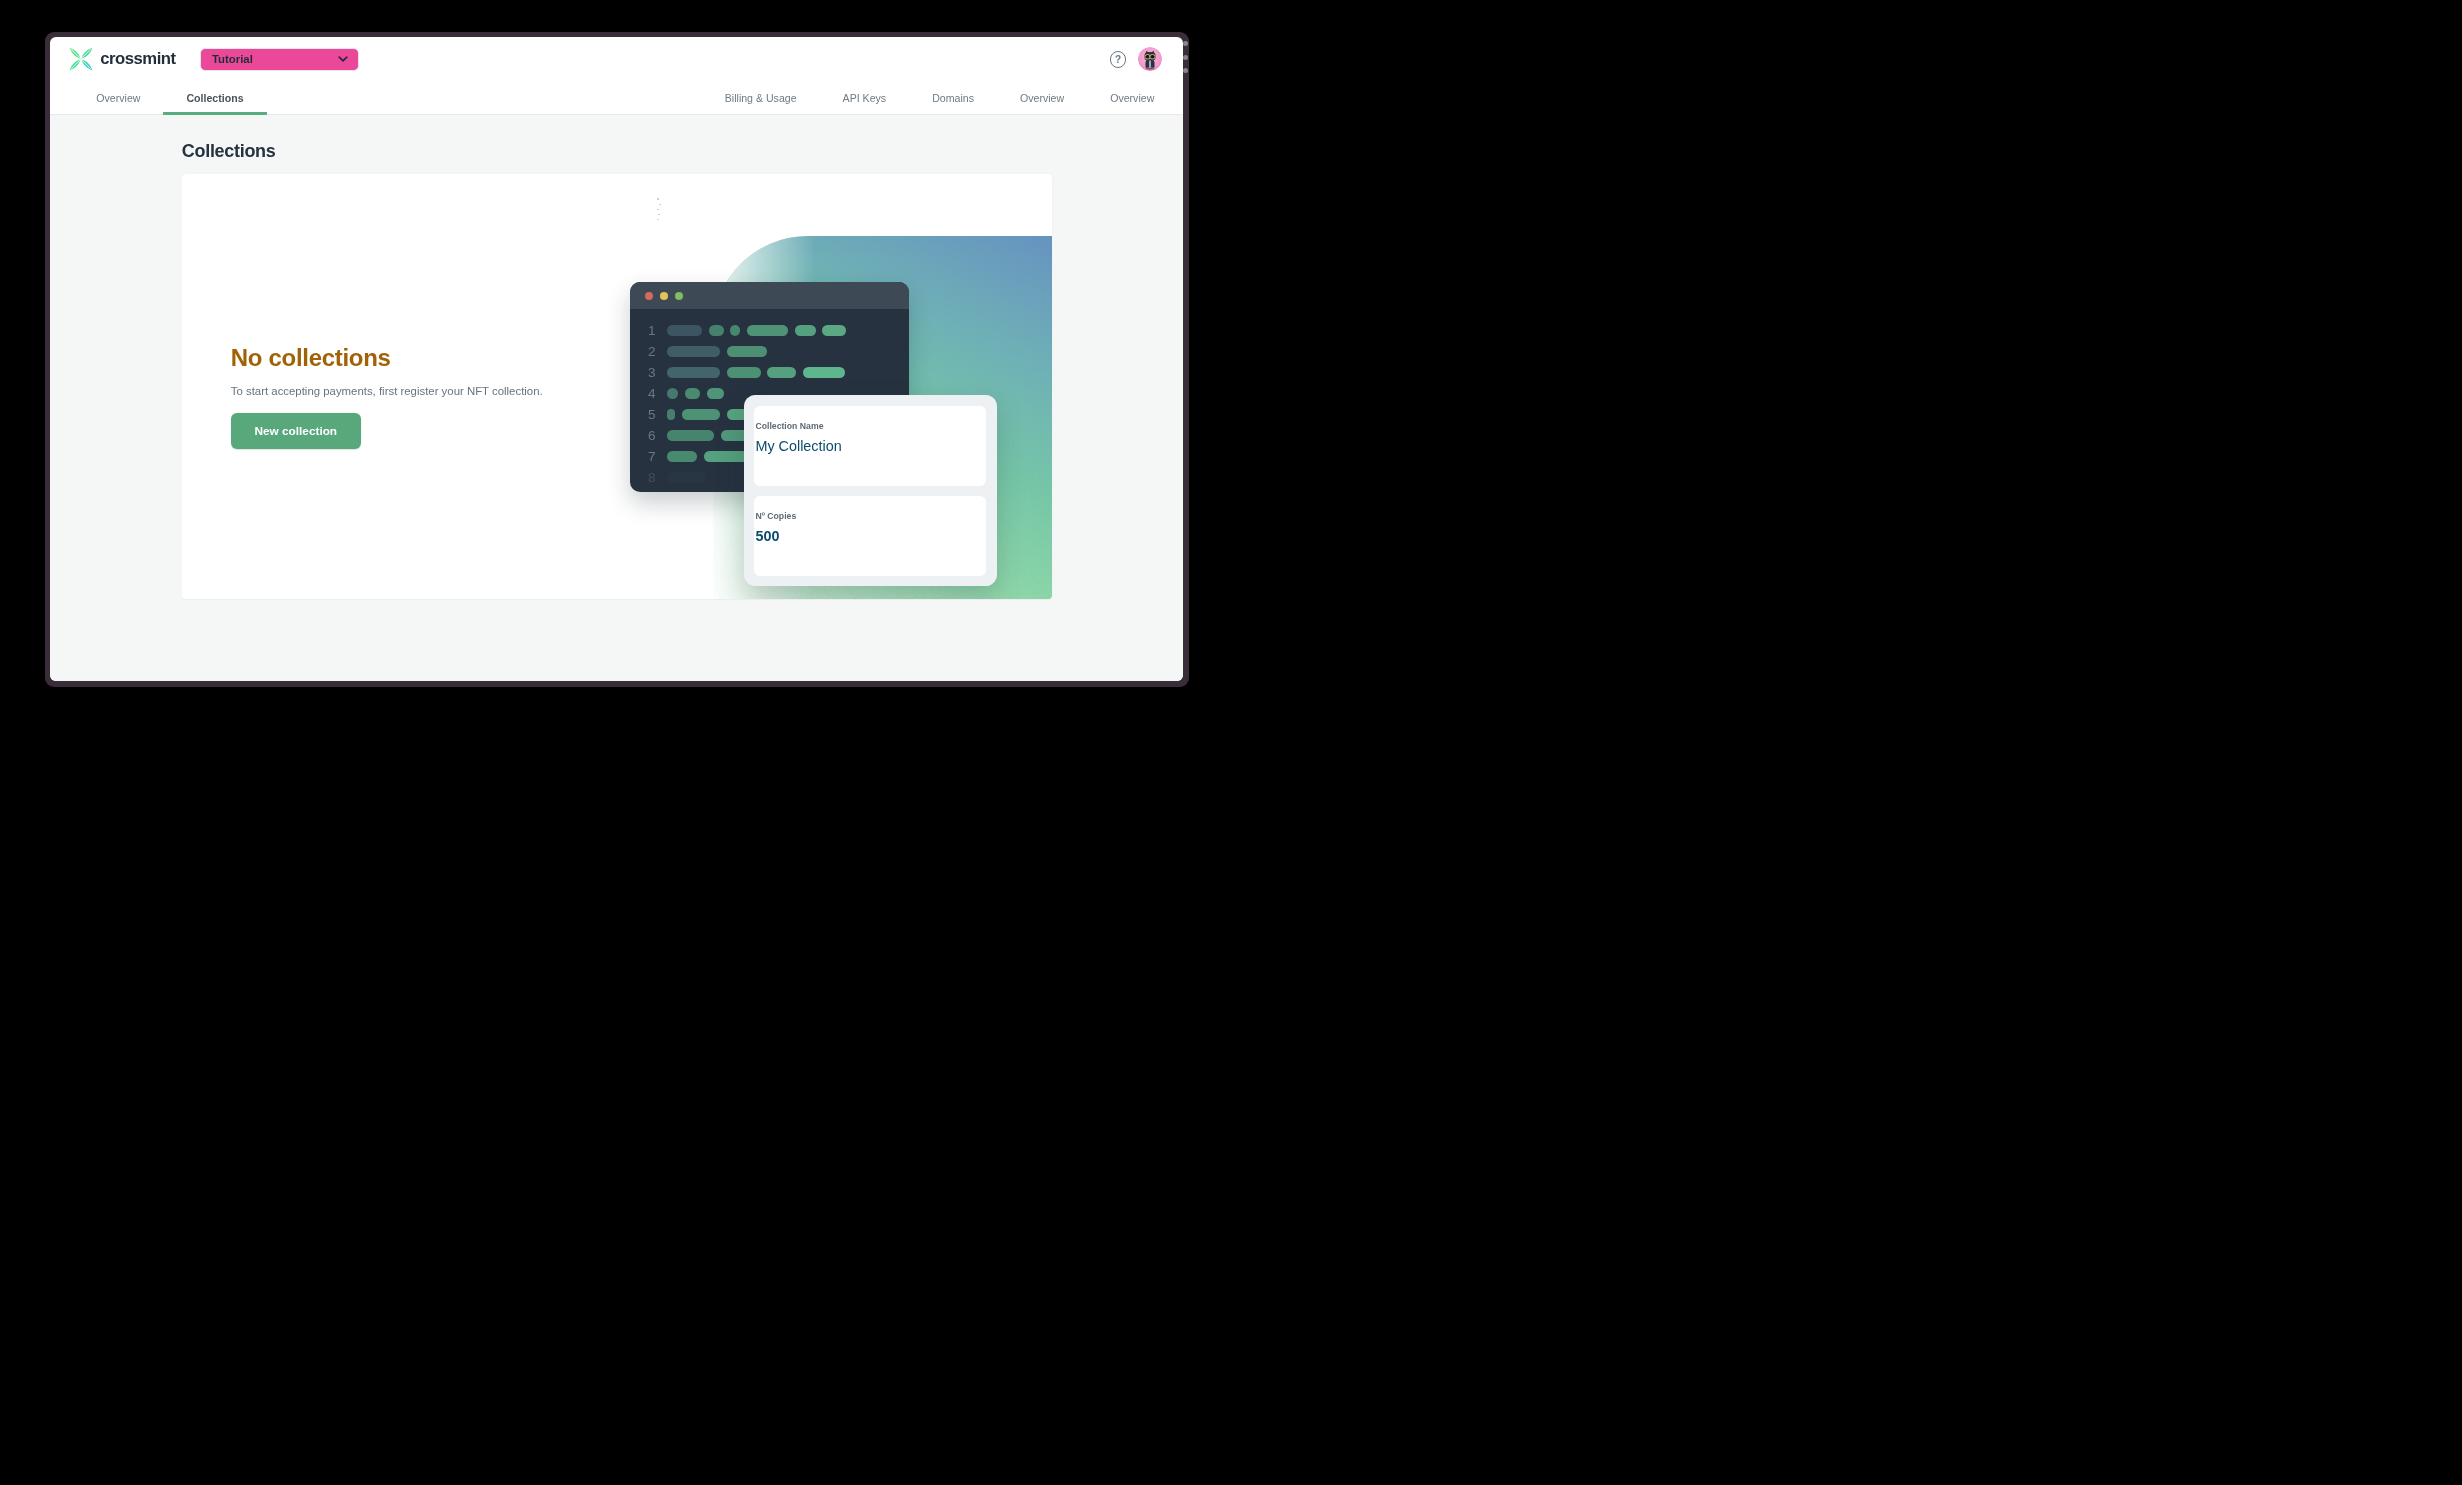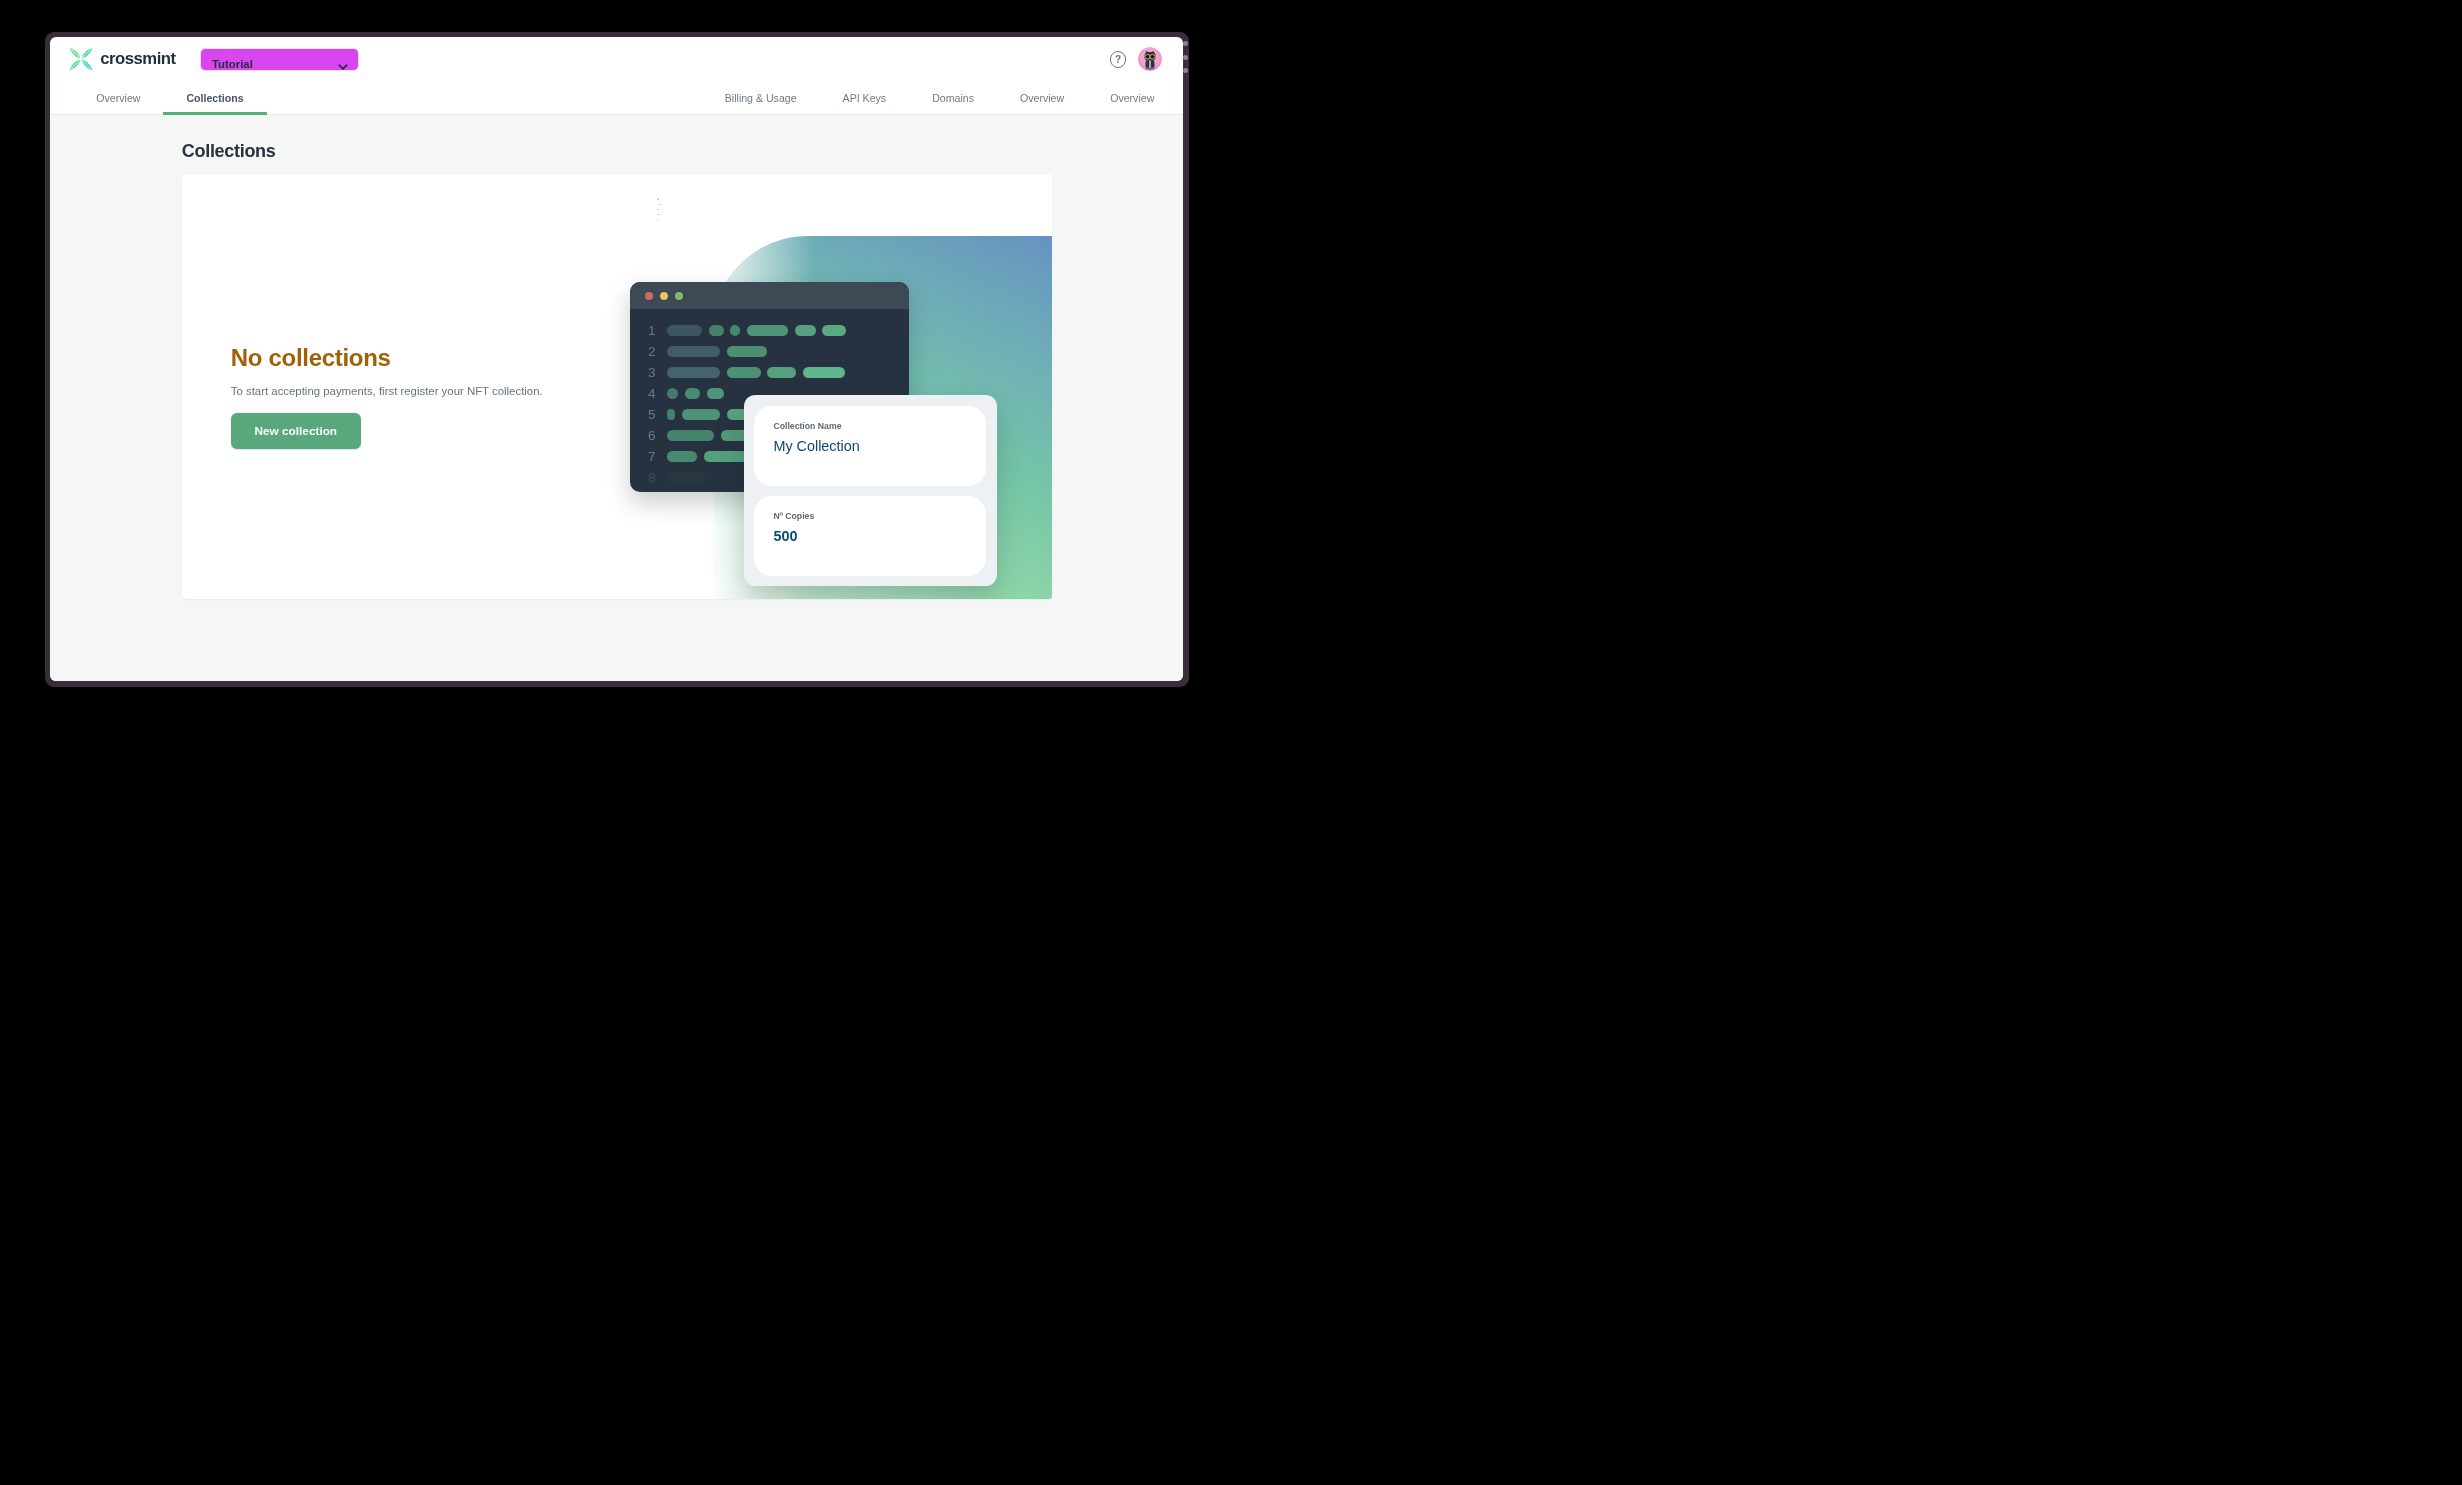--- a/index.html
+++ b/index.html
@@ -14,22 +14,22 @@
 
   .app { position:relative; width:1133px; height:644px; background:#fff;
          border-radius:6px; overflow:hidden; }
 
   
   .header { position:relative; height:44px; display:flex; align-items:center; }
   .logo { position:absolute; left:18px; top:9px; width:26px; height:26px; }
   .brand { position:absolute; left:50px; top:11.4px; font-size:16.7px; font-weight:bold;
            color:#222f3b; letter-spacing:-0.5px; }
   .project-select { position:absolute; left:150px; top:10.6px; width:159px; height:23px;
-           border:0.8px solid #e5e7ea; border-radius:5.3px; background:#d946ef;
-           display:flex; align-items:flex-end; justify-content:space-between;
+           border:0.8px solid #e5e7ea; border-radius:5.3px; background:#ec4899;
+           display:flex; align-items:center; justify-content:space-between;
            padding:0 10.6px; cursor:pointer; }
   .project-select .val { font-size:11.4px; font-weight:bold; color:#1f2d3a; }
   .hdr-right { position:absolute; right:21px; top:0; height:44px; display:flex;
            align-items:center; gap:12px; }
   .help { width:16.7px; height:16.7px; border:1.9px solid #6b7680; border-radius:50%;
           color:#6b7680; font-size:10px; font-weight:bold; display:flex;
           align-items:center; justify-content:center; cursor:pointer; }
   .avatar { width:24px; height:24px; border-radius:50%; overflow:hidden; cursor:pointer; }
 
   
@@ -79,21 +79,21 @@
   .code-line { height:21px; display:flex; align-items:center; }
   .code-line.faded { opacity:.4; }
   .line-num { width:16.7px; margin-left:13.6px; text-align:center; font-size:13.6px; color:#6b7882; }
   .pill { height:10.6px; border-radius:5.3px; margin-left:6.8px; flex:none; }
   .pill:first-of-type { margin-left:12px; }
 
   
   .form-card { position:absolute; left:562px; top:221px; width:253px; height:191px; z-index:3;
           background:#eef1f3; border-radius:11.4px; padding:10.6px;
           box-shadow:0 13.6px 29px rgba(25,35,45,.20); display:flex; flex-direction:column; gap:10px; }
-  .field { background:#fff; border-radius:18px; flex:1; padding:15px 19px; }
+  .field { background:#fff; border-radius:6px; flex:1; padding:15px 1px; }
   .field .flabel { font-size:8.7px; font-weight:600; color:#5d6974; }
   .field .fvalue { margin-top:6.8px; font-size:14.4px; color:#0c4a6e; font-weight:500; }
   .field.num .fvalue { font-weight:700; }
 
   
   .specks { position:absolute; left:475px; top:24px; z-index:2; display:flex;
             flex-direction:column; gap:3.8px; opacity:.55; }
   .specks i { width:2.3px; height:1.5px; background:#8d97a0; border-radius:0.8px; }
   .specks i:nth-child(2){ transform:translateX(2.3px); }
   .specks i:nth-child(4){ transform:translateX(0.8px); height:1.1px; }

